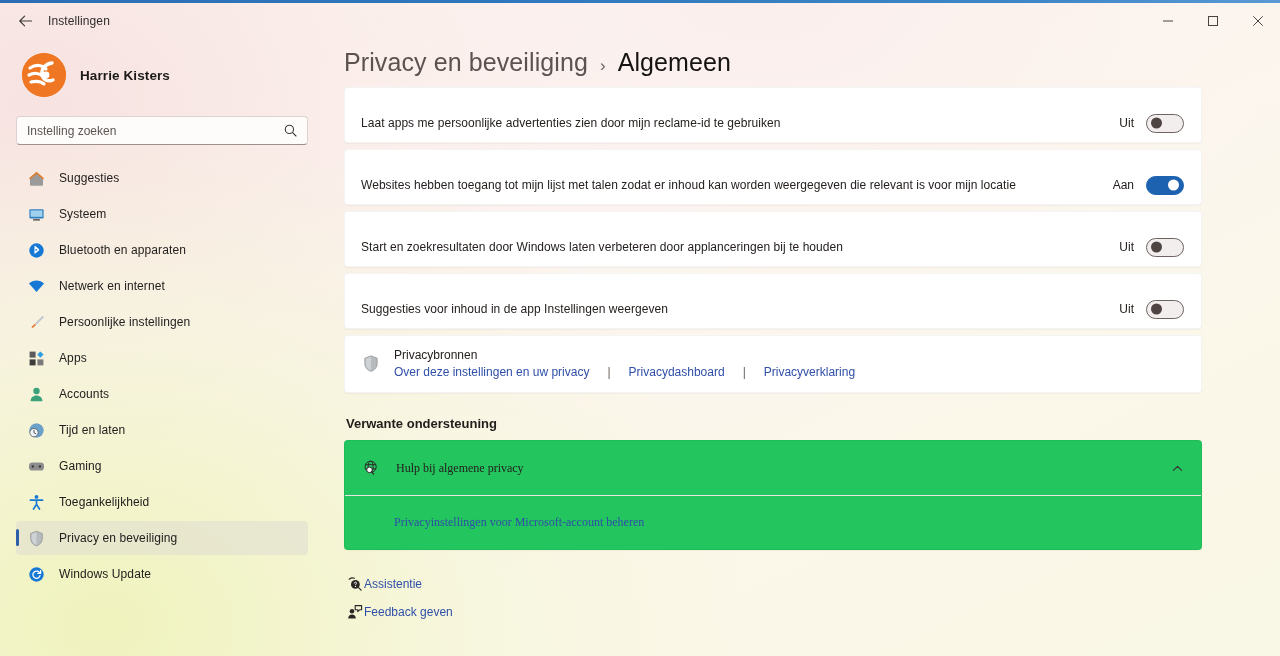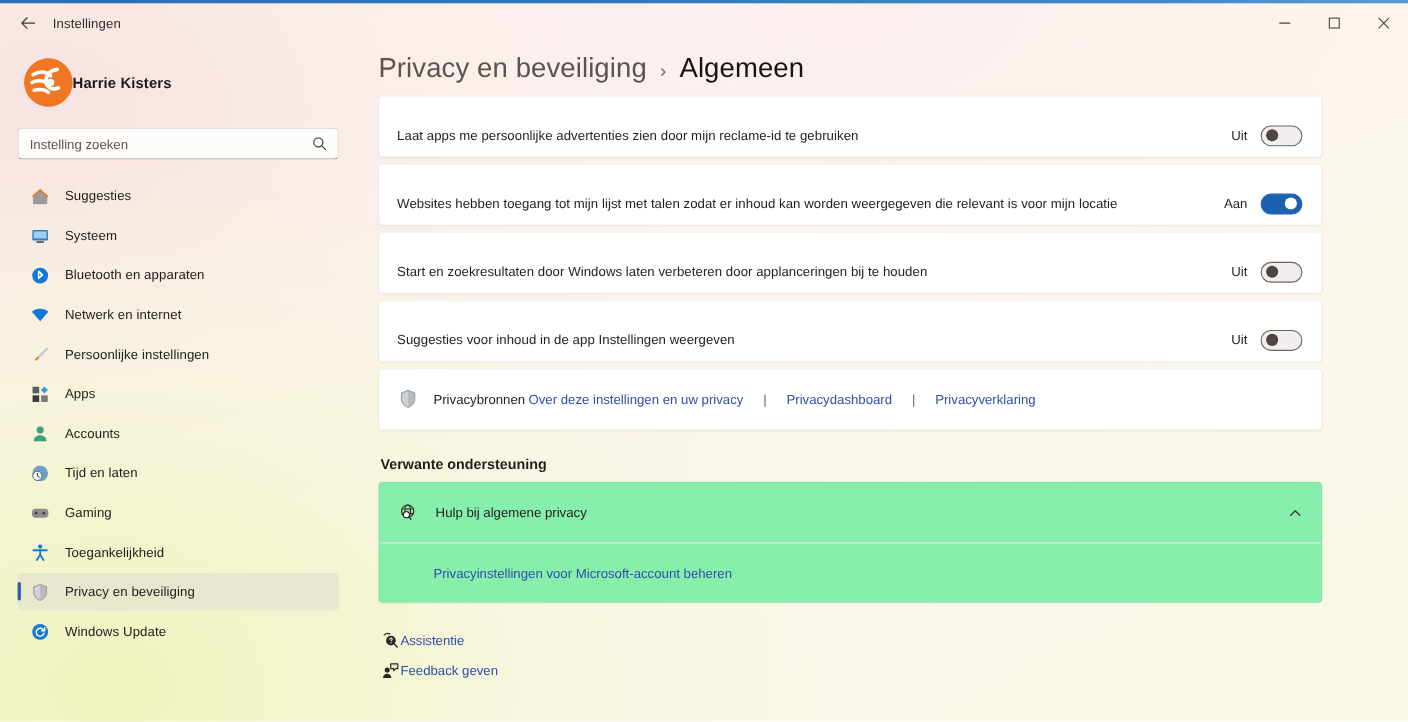--- a/index.html
+++ b/index.html
@@ -44,21 +44,21 @@
     color: #4a4340;
   }
   .win-btn svg { display:block; }
 
   
   .sidebar {
     position: absolute; left: 0; top: 38px; width: 324px; bottom: 0;
     padding: 0 16px;
   }
   .profile {
-    display: flex; align-items: center; 
+    display: flex; align-items: center; gap: 14px;
     padding: 8px 0 0 6px; height: 66px;
   }
   .avatar {
     width: 44px; height: 44px; border-radius: 50%;
     background: #ef7622;
     position: relative; overflow: hidden; flex: 0 0 auto;
   }
   .avatar svg { position:absolute; left:0; top:0; }
   .profile-name {
     font-size: 13.5px; font-weight: bold; color: #1d1b19; letter-spacing: .1px;
@@ -141,33 +141,33 @@
   }
   .switch.on .knob {
     position: absolute; right: 4px; top: 50%; transform: translateY(-50%);
     width: 11px; height: 11px; border-radius: 50%; background: #ffffff;
   }
 
   .resource-row {
     display: flex; align-items: center; gap: 14px;
     padding: 12px 16px 13px 17px; min-height: 54px;
   }
-  .resource-text { display: flex; flex-direction: row; gap: 3px; }
+  .resource-text { display: flex; flex-direction: column; gap: 3px; }
   .resource-title { font-size: 12px; color: #26211f; }
   .resource-links { font-size: 12px; color: #2f4fa8; display: flex; align-items: center; gap: 18px; }
   .resource-links a { color: #2f4fa8; text-decoration: none; }
   .resource-links .divider { color: #6b6360; }
 
   .section-heading {
     font-size: 13px; font-weight: bold; color: #201d1b;
     margin: 23px 0 9px 2px;
   }
 
-  .support-card { background:#86efac; border-radius:4px; border:1px solid rgba(0,0,0,0.045);
-                  box-shadow: 0 1px 1px rgba(60,40,35,0.045); overflow: hidden; }
+  .support-card { background:#22c55e; border-radius:4px; border:1px solid rgba(0,0,0,0.045);
+                  box-shadow: 0 1px 1px rgba(60,40,35,0.045); overflow: hidden; font-family: Liberation Serif, serif; }
   .support-header {
     height: 54px; display: flex; align-items: center; gap: 16px;
     padding: 0 17px 0 17px;
   }
   .support-title { flex: 1; font-size: 12px; color: #26211f; }
   .chevron { color: #3a3532; display:flex; }
   .support-divider { height: 1px; background: #eae5e3; margin: 0 0px; }
   .support-body { height: 53px; display: flex; align-items: center; padding-left: 49px; }
   .support-link { font-size: 12px; color: #2f4fa8; text-decoration: none; }
 

